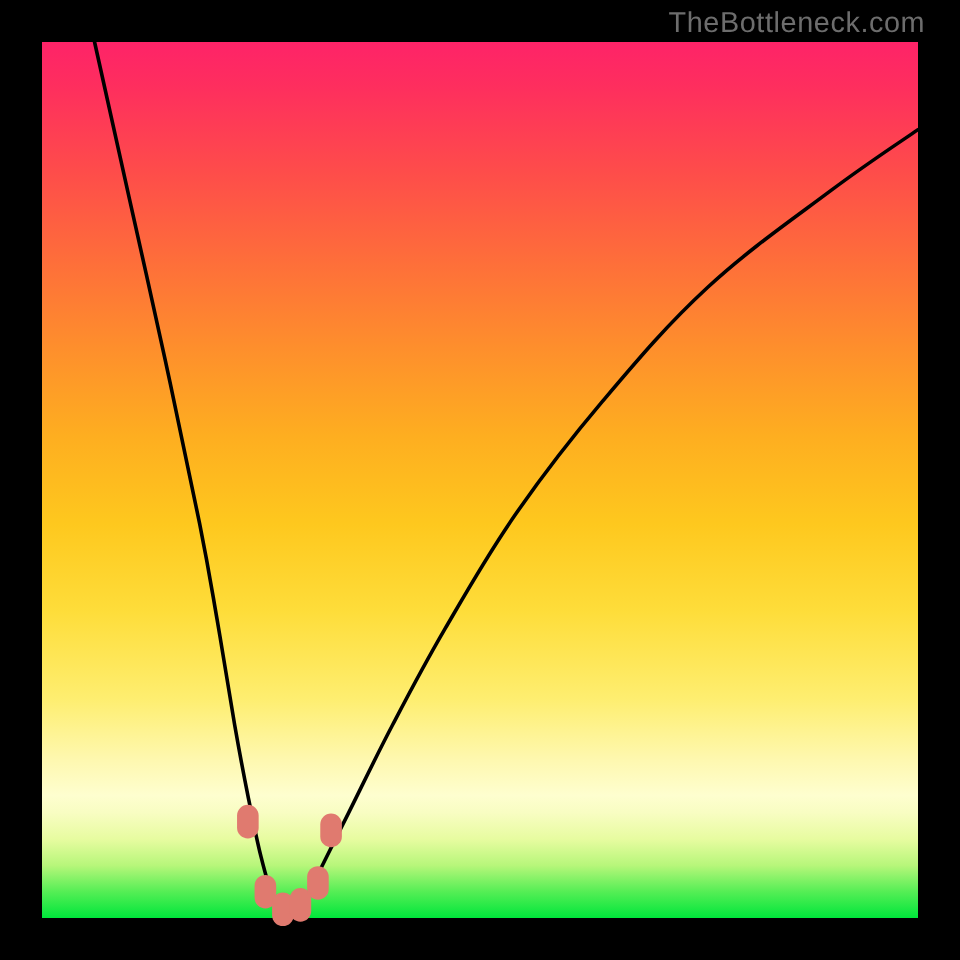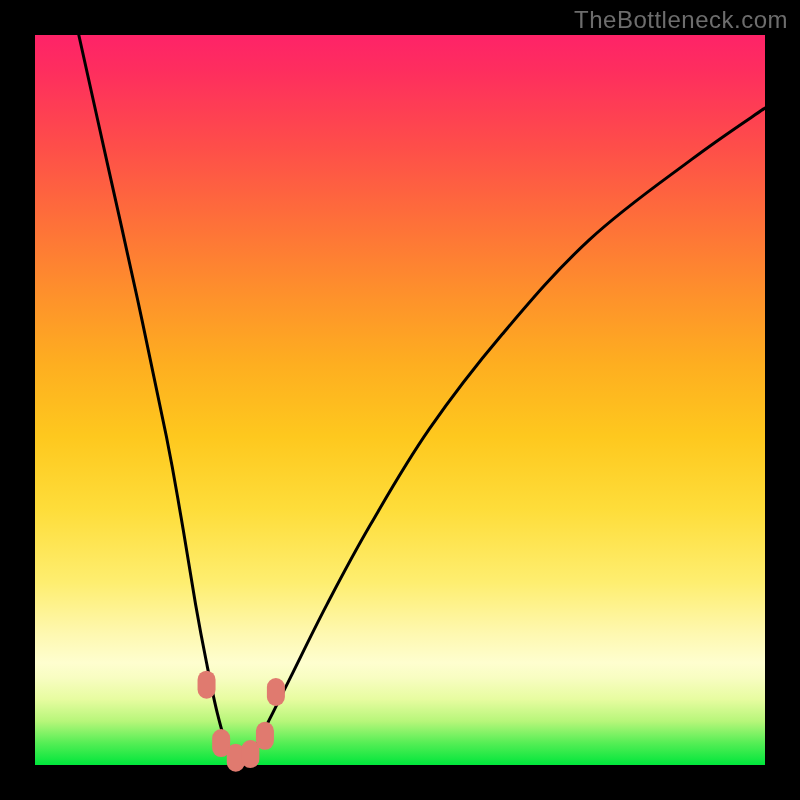--- a/index.html
+++ b/index.html
@@ -41,21 +41,21 @@
       #fe8f2c 65%,
       #fe6e3a 75%,
       #fe4d4a 85%,
       #fe2e5e 95%,
       #fe2368 100%
     );
   }
   .watermark {
     position: absolute;
     top: 6px;
-    right: 12px;
+    right: 29px;
     color: #6d6d6d;
     font-size: 24px;
     letter-spacing: 0.5px;
     font-weight: 500;
     user-select: none;
   }
   svg.curves {
     position: absolute;
     left: 0;
     top: 0;

